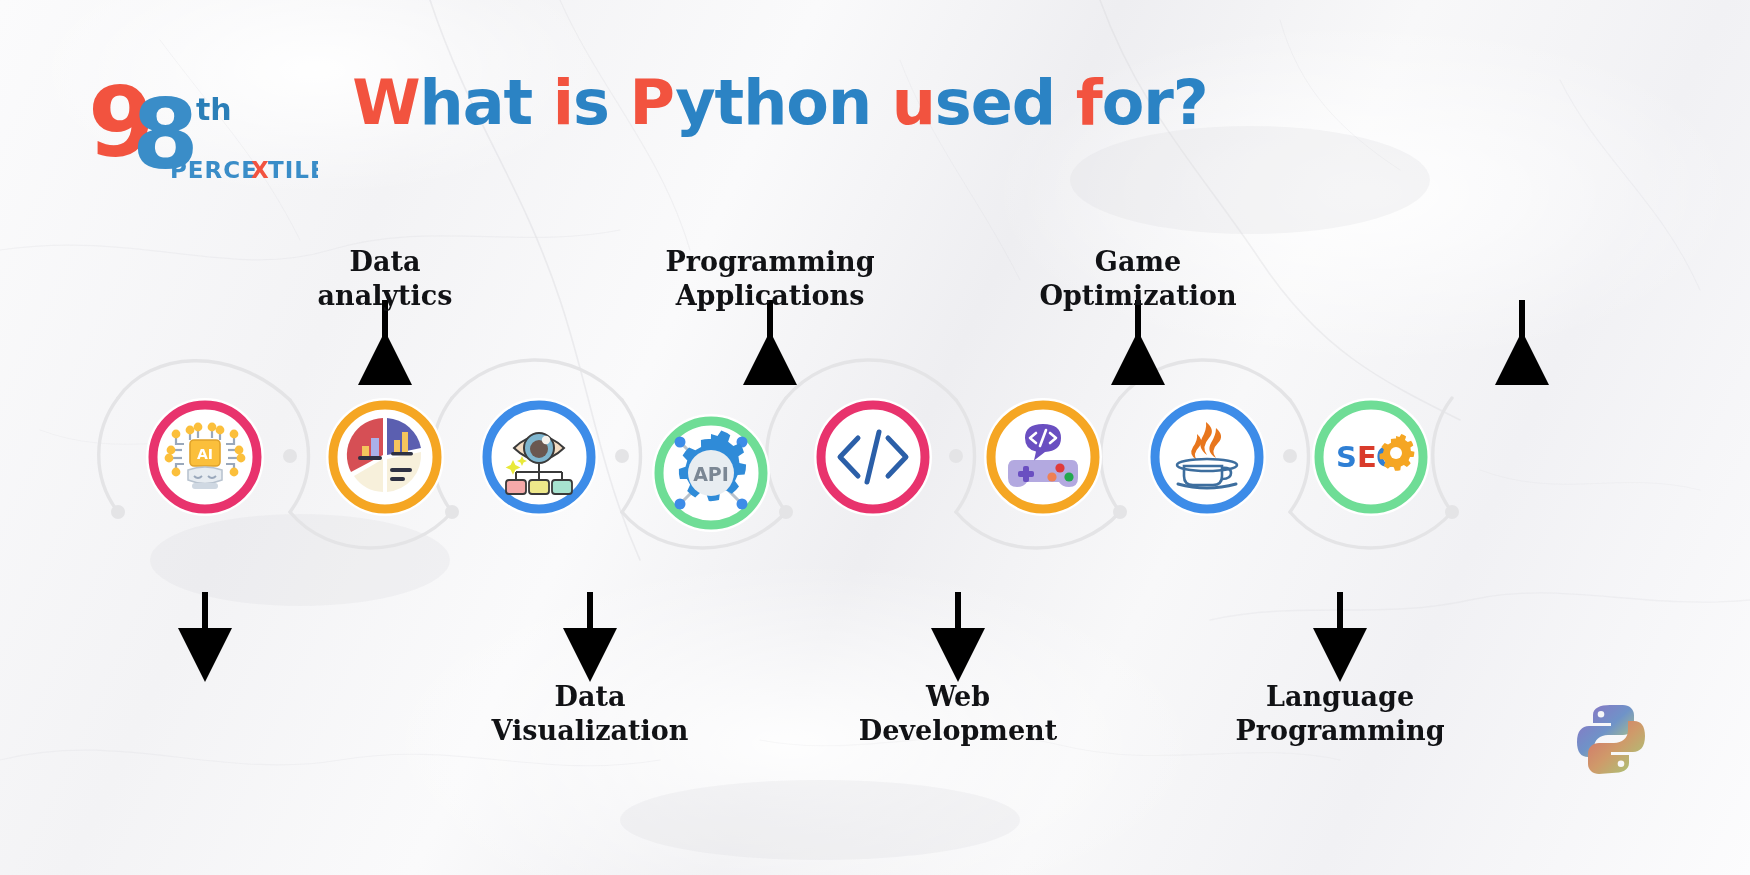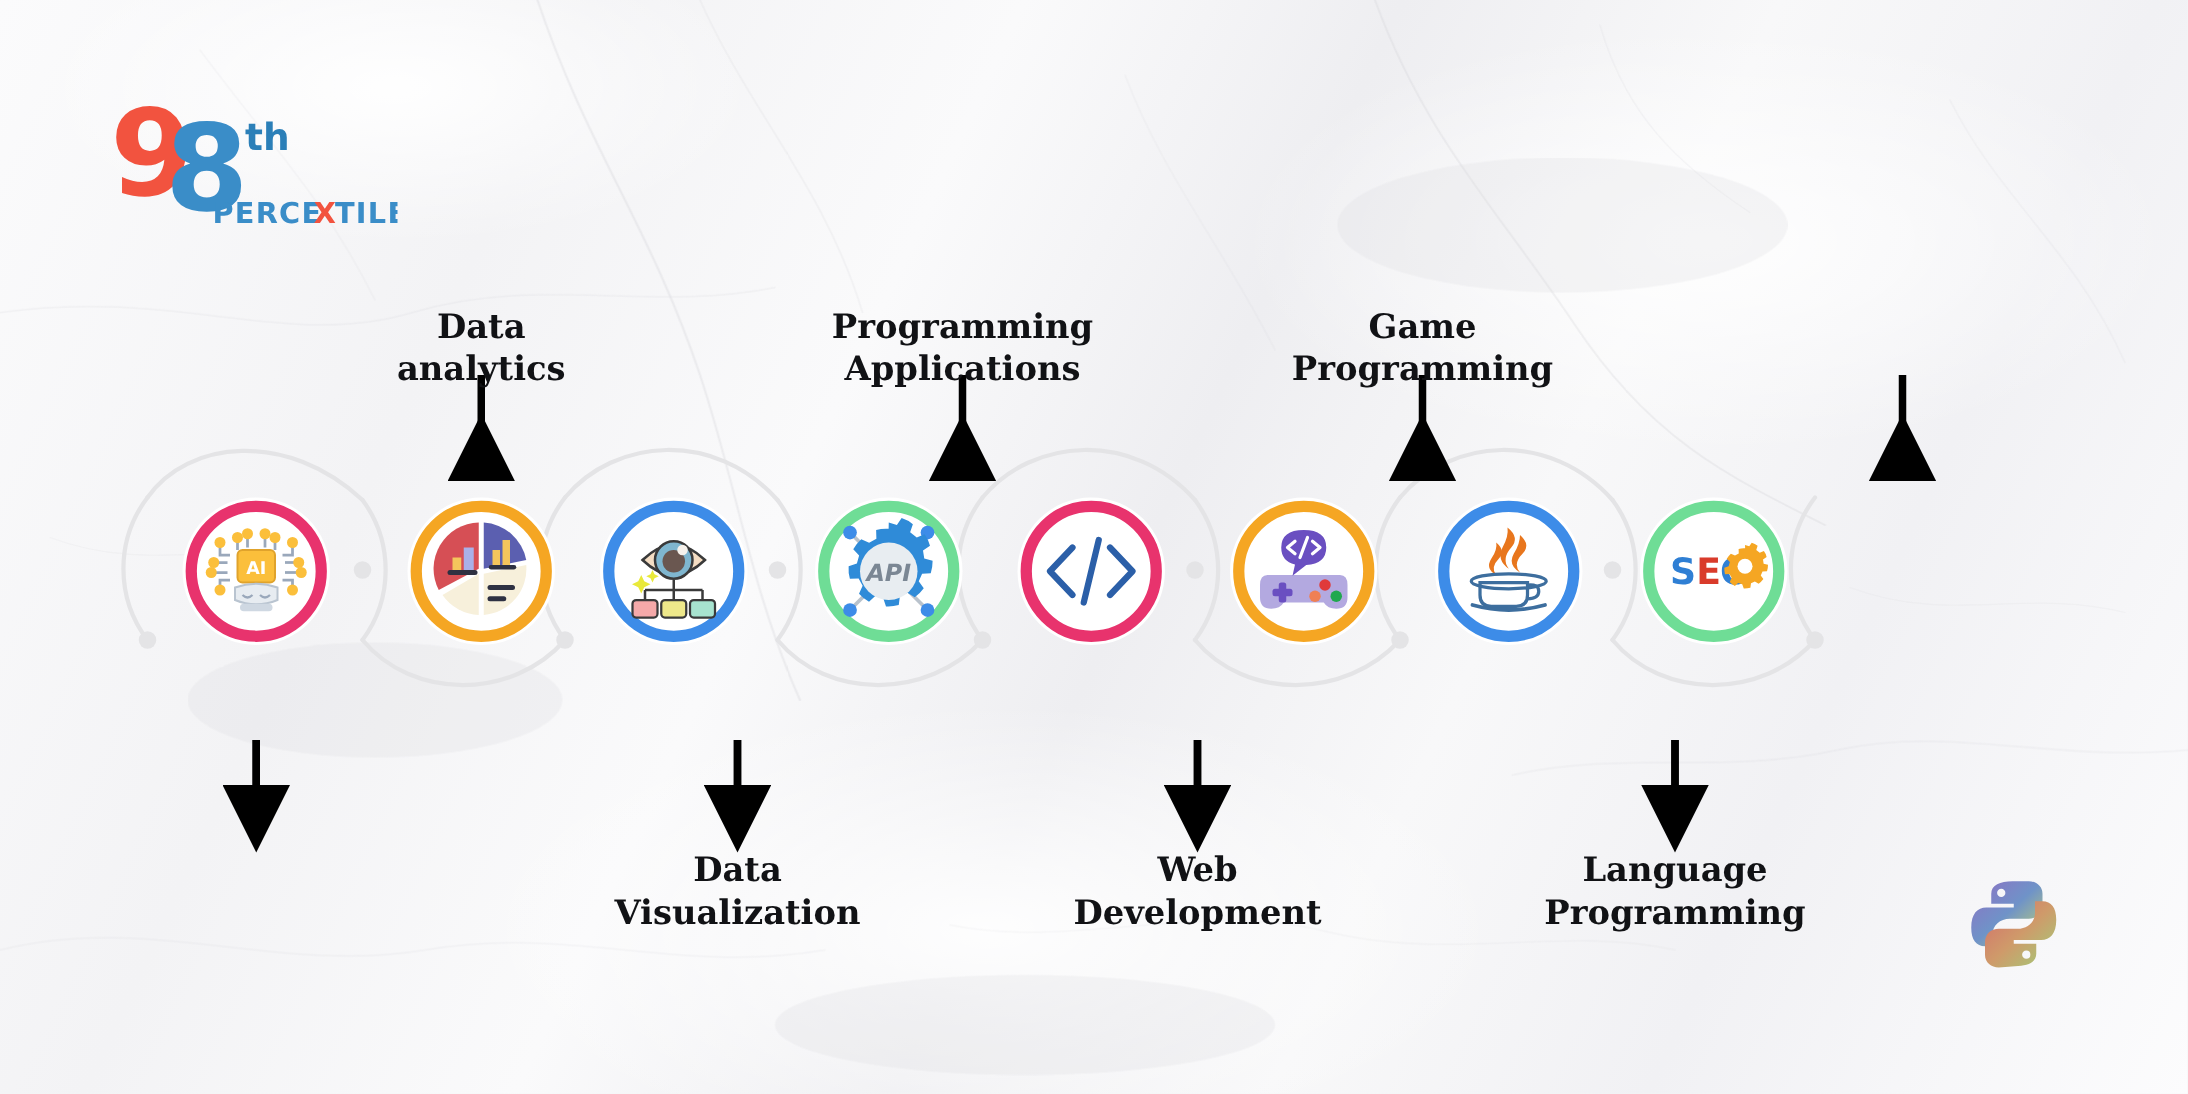--- a/index.html
+++ b/index.html
@@ -95,20 +95,21 @@
       </g>
       <text x="108" y="42" font-size="30" font-weight="bold" font-family="DejaVu Sans, sans-serif" fill="#2b7fb8">th</text>
       <g font-family="DejaVu Sans, sans-serif" font-weight="bold" font-size="23" letter-spacing="1">
         <text x="82" y="100" fill="#3a8dc8">PERCE</text>
         <text x="163" y="100" fill="#f2533f">X</text>
         <text x="180" y="100" fill="#3a8dc8">TILE</text>
       </g>
     </svg>
   </div>
 
+  <div class="title" id="title-host"><span class="r">W</span><span class="b">hat </span><span class="r">i</span><span class="b">s </span><span class="r">P</span><span class="b">ython </span><span class="r">u</span><span class="b">sed </span><span class="r">f</span><span class="b">or?</span></div>
 
   <svg class="chain" viewBox="0 0 1750 875">
 
     <g fill="none" stroke="#e4e4e6" stroke-width="3.4" stroke-linecap="round">
       <path d="M118 512 A94 94 0 0 1 118 398"></path>
       <path d="M118 398 C150 352 230 344 290 400"></path>
       <path d="M290 400 A94 94 0 0 1 290 512"></path>
       <path d="M290 512 C330 560 410 560 452 512"></path>
       <path d="M452 512 A94 94 0 0 1 452 398"></path>
       <path d="M452 398 C492 350 572 344 622 400"></path>
@@ -253,21 +254,21 @@
             <path d="M59 74 v8"></path>
             <path d="M82 74 v8"></path>
         </g>
         <rect x="26" y="82" width="20" height="14" rx="3" fill="#f5a9a9" stroke="#3a3a3a" stroke-width="1.8"></rect>
         <rect x="49" y="82" width="20" height="14" rx="3" fill="#eee88a" stroke="#3a3a3a" stroke-width="1.8"></rect>
         <rect x="72" y="82" width="20" height="14" rx="3" fill="#a7e3cf" stroke="#3a3a3a" stroke-width="1.8"></rect>
       </g>
     </svg>
   </div>
 
-  <div class="node" style="left:652px;top:398px;font-style:italic;">
+  <div class="node" style="left:652px;top:414px;">
     <svg width="118" height="118" viewBox="0 0 118 118">
       <circle cx="59" cy="59" r="52" fill="#fff" stroke="#6fdd96" stroke-width="9"></circle>
       <g stroke="#b9c2cc" stroke-width="3" fill="none">
         <path d="M30 30 L44 44"></path>
           <path d="M88 30 L74 44"></path>
         <path d="M30 88 L44 74"></path>
           <path d="M88 88 L74 74"></path>
       </g>
       <g fill="#3d8ce8">
         <circle cx="28" cy="28" r="5.5"></circle>
@@ -355,21 +356,21 @@
   <div class="lbl" style="left:450px;top:680px;width:280px;">Data
 Visualization</div>
 
   <div class="lbl" style="left:600px;top:245px;width:340px;text-align:center;">Programming
 Applications</div>
 
   <div class="lbl" style="left:818px;top:680px;width:280px;">Web
 Development</div>
 
   <div class="lbl" style="left:998px;top:245px;width:280px;">Game
-Programming</div>
+Optimization</div>
 
   <div class="lbl" style="left:1200px;top:680px;width:280px;">Language
 Programming</div>
 
 
   <div class="pylogo">
     <svg width="78" height="78" viewBox="0 0 78 78">
       <defs>
         <linearGradient id="pyb" x1="0" y1="0" x2="1" y2="1">
           <stop offset="0" stop-color="#8f6fc4"></stop>

